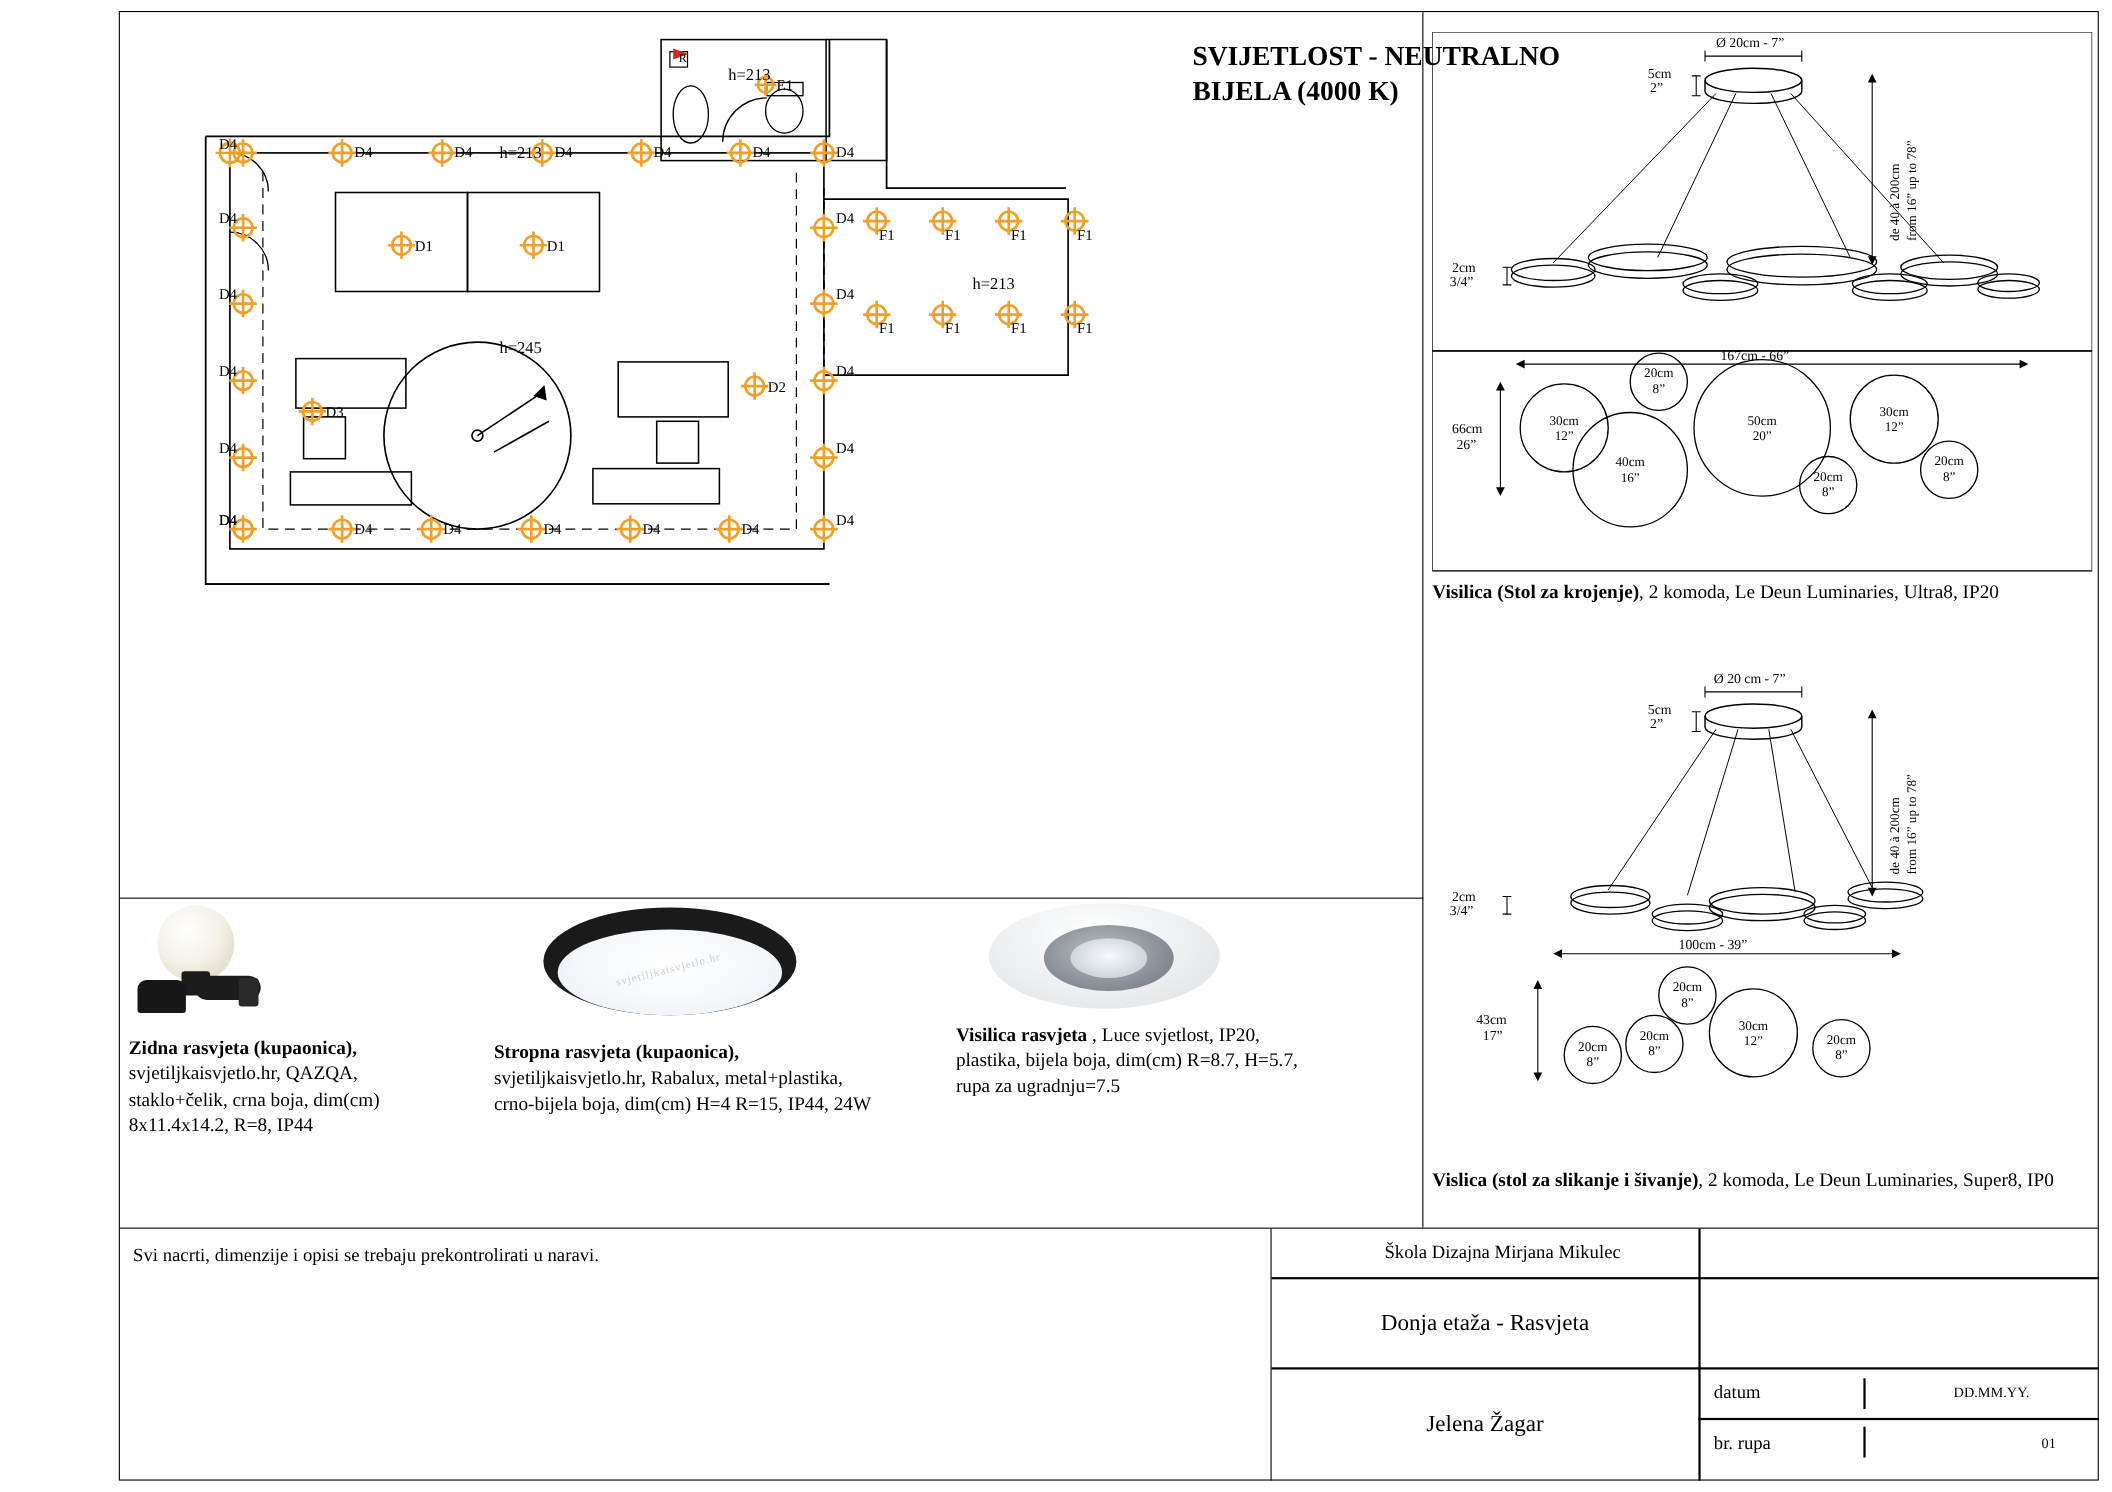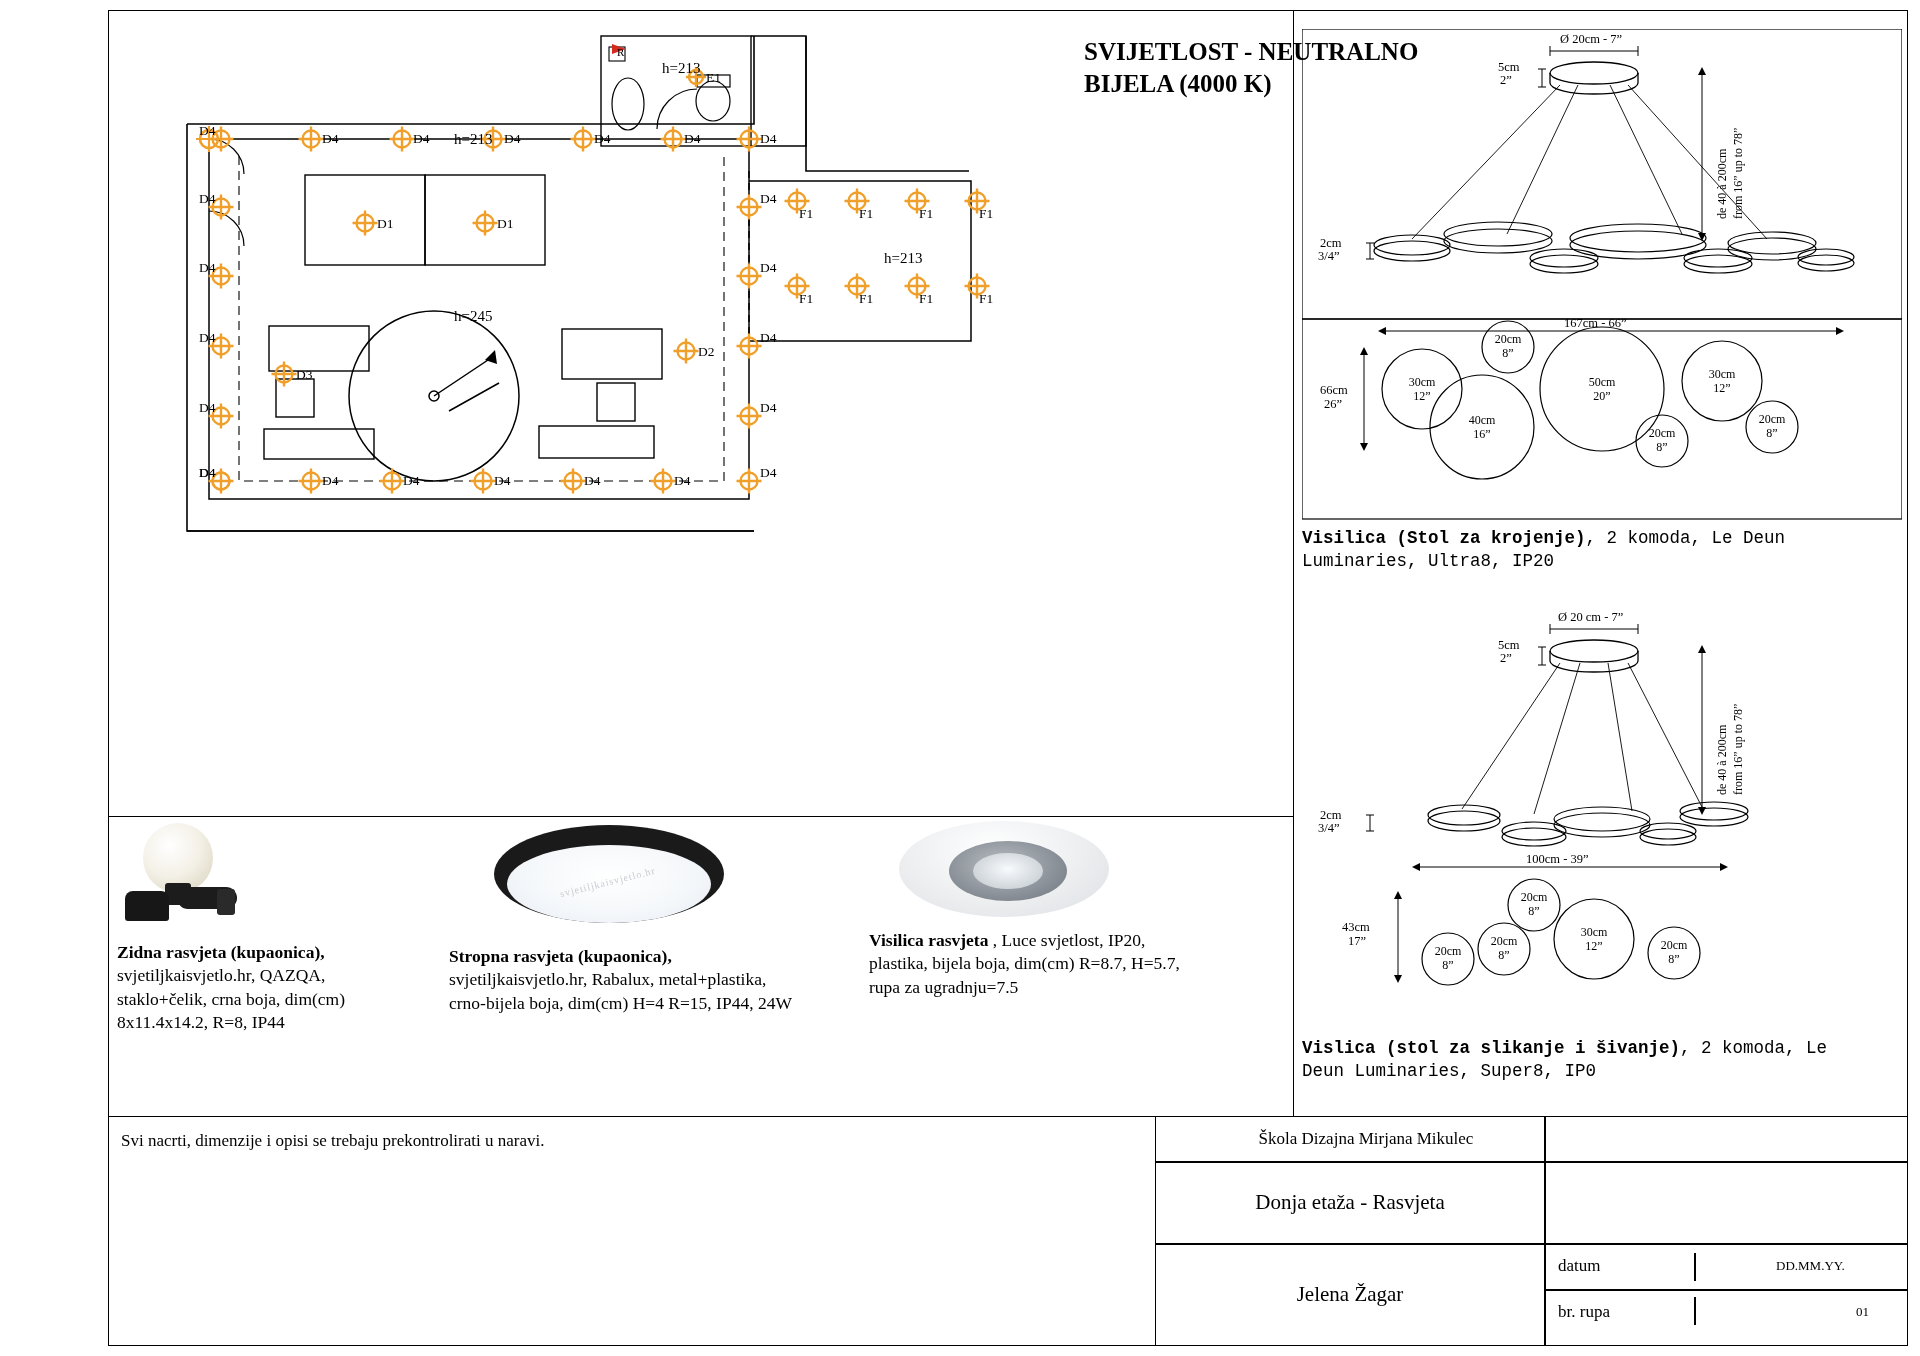--- a/index.html
+++ b/index.html
@@ -8,21 +8,21 @@
   .sheet { position:absolute; left:108px; top:10px; width:1800px; height:1336px; border:1.5px solid #000; box-sizing:border-box; }
 
   
   .plan-area { position:absolute; left:0; top:0; width:1185px; height:1105px; border-right:1.5px solid #000; box-sizing:border-box; }
   .title-note { position:absolute; left:975px; top:25px; width:350px; font-weight:bold; font-size:25px; line-height:1.28; }
 
   .plan-svg { position:absolute; left:0; top:0; }
 
   
   .right-col { position:absolute; left:1185px; top:0; width:613px; height:1105px; }
-  .fixture-cap { font-size:17.5px; line-height:1.3;font-family:Liberation Mono, monospace; }
+  .fixture-cap { font-size:17.5px; line-height:1.3; }
   .fixture-cap b { font-weight:bold; }
 
   
   .prod-row { position:absolute; left:0; top:805px; width:1185px; height:300px; border-top:1.5px solid #000; box-sizing:border-box; }
   .prod { position:absolute; }
   .prod-cap { font-size:17.5px; line-height:1.33; }
   .prod-cap b { font-weight:bold; }
 
   
   .bottom { position:absolute; left:0; top:1105px; width:1798px; height:229px; border-top:1.5px solid #000; box-sizing:border-box; }
@@ -536,21 +536,21 @@
           <text x="202" y="336">20cm</text>
             <text x="202" y="350">8”</text>
           <text x="232" y="292">20cm</text>
             <text x="232" y="306">8”</text>
           <text x="292" y="327">30cm</text>
             <text x="292" y="341">12”</text>
           <text x="372" y="340">20cm</text>
             <text x="372" y="354">8”</text>
         </g>
       </svg>
-      <div class="fixture-cap" style="position:absolute; left:0; top:428px; width:570px;">
+      <div class="fixture-cap" style="position:absolute; left:0; top:452px; width:570px;">
         <b>Vislica (stol za slikanje i šivanje)</b><span>, 2 komoda, Le Deun Luminaries, Super8, IP0</span>
       </div>
     </div>
   </div>
 
   <div class="bottom">
     <div class="notes">
       <div>Svi nacrti, dimenzije i opisi se trebaju prekontrolirati u naravi.</div>
     </div>
 

